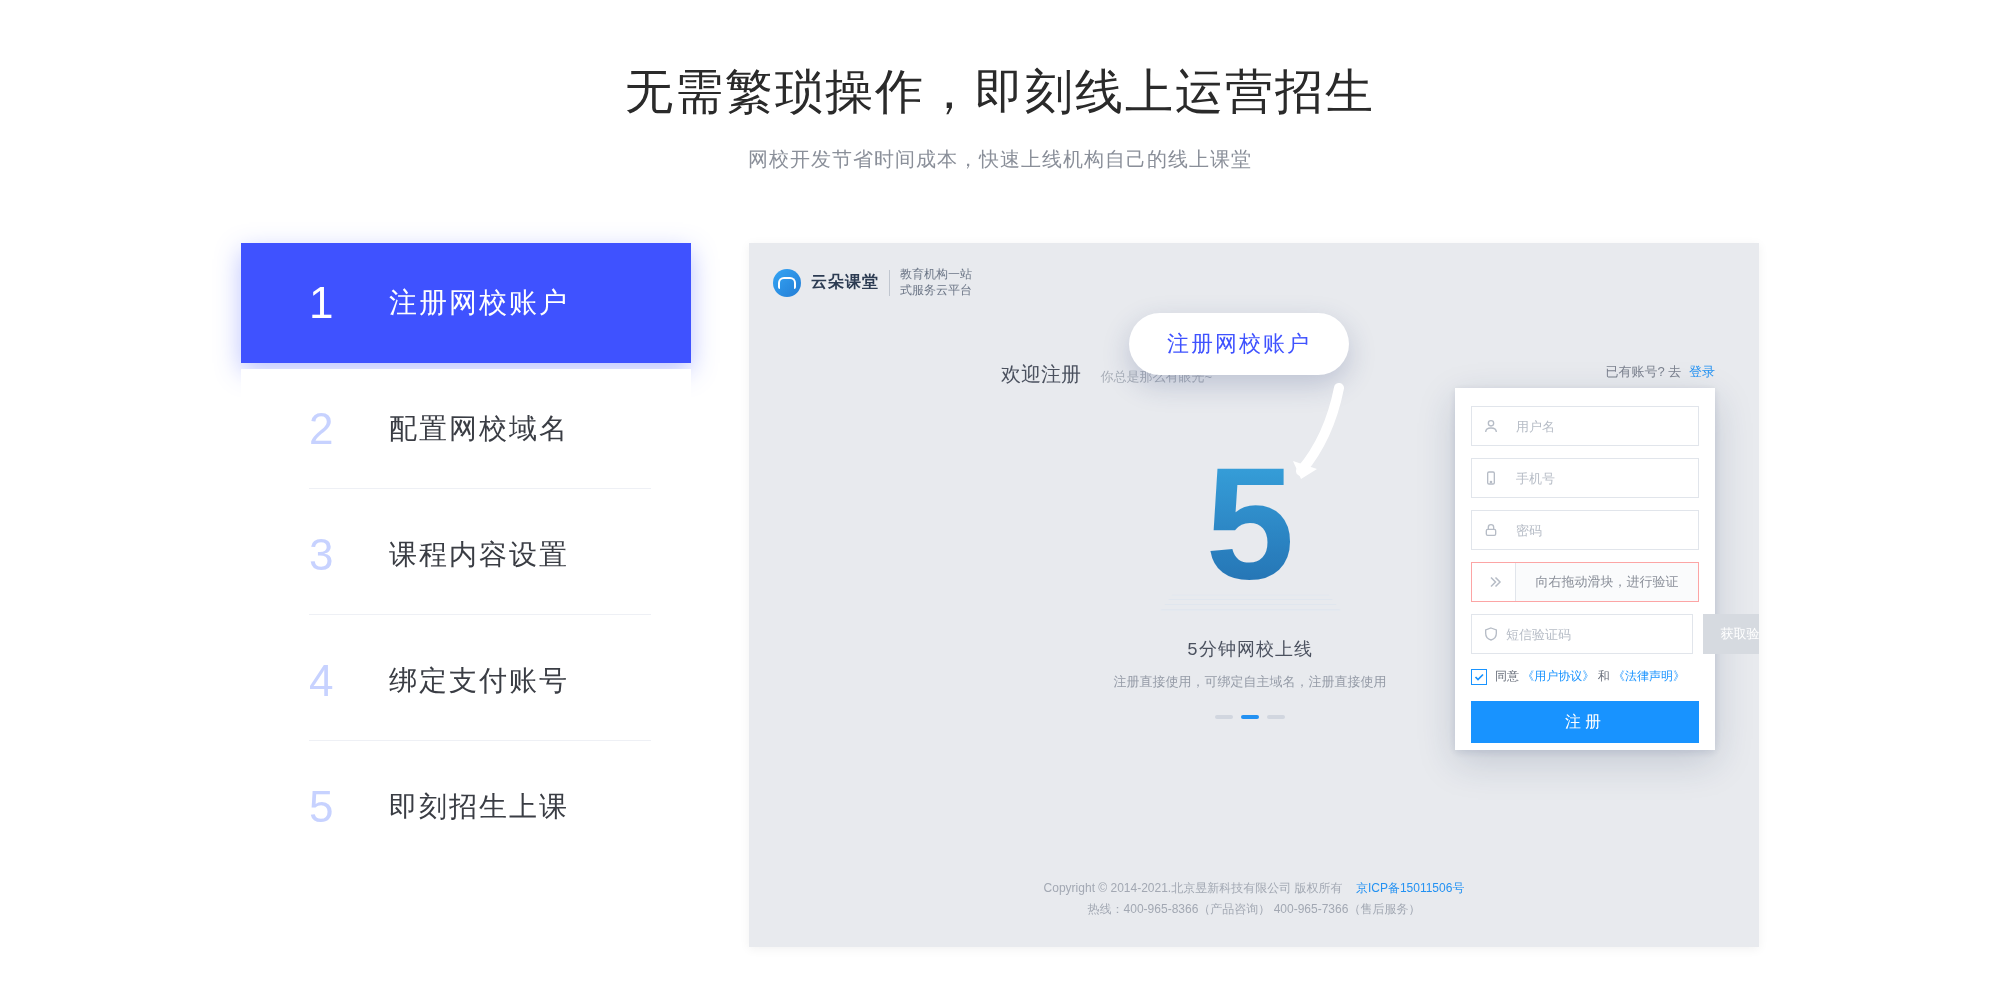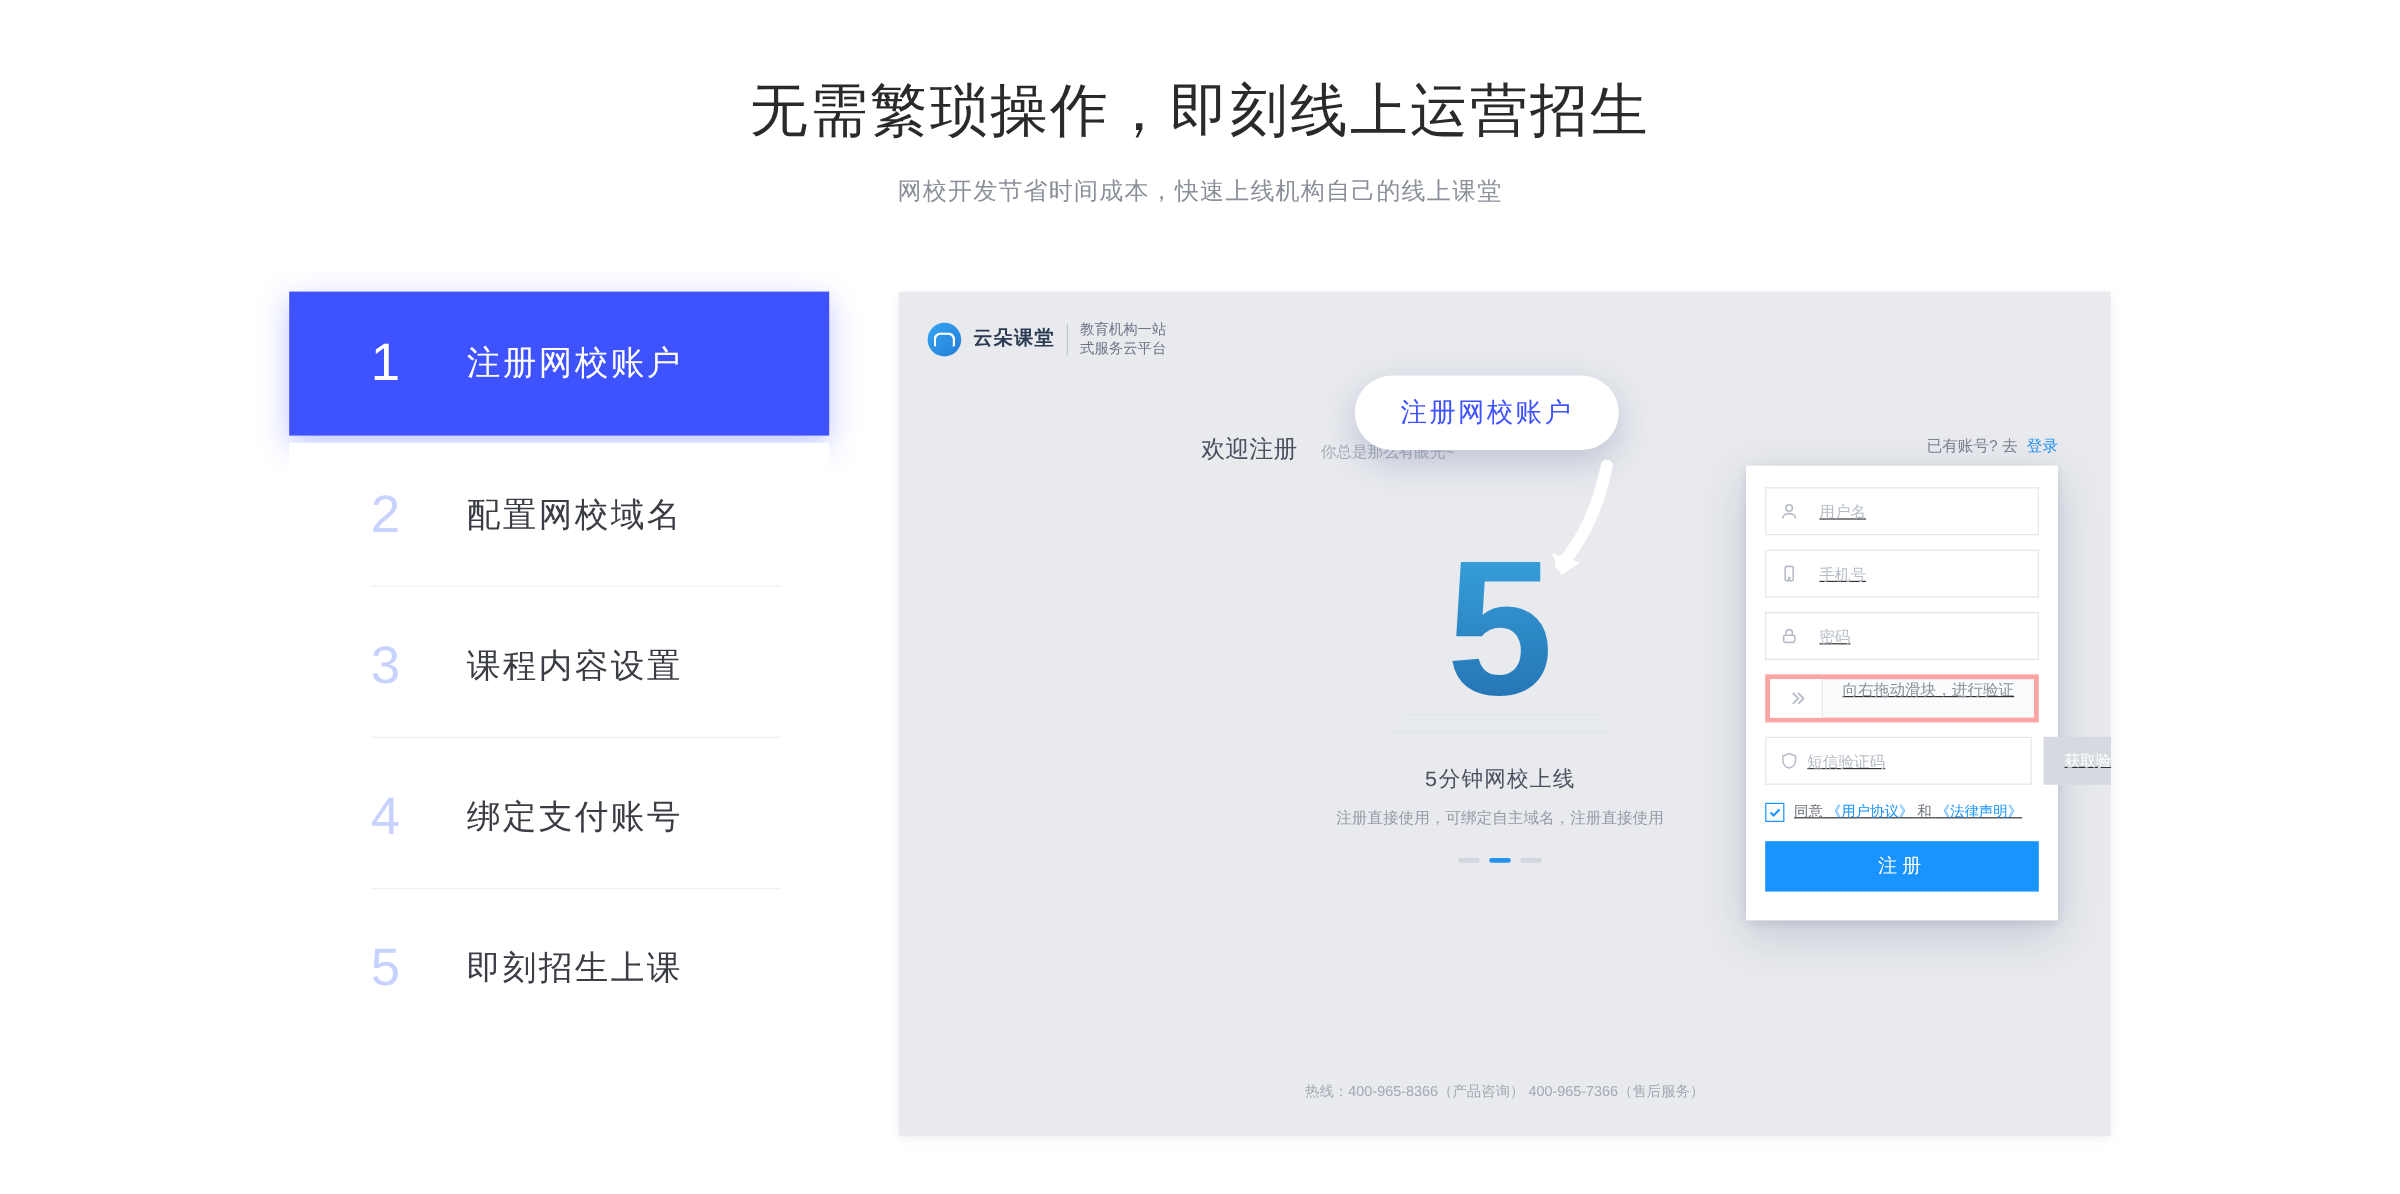--- a/index.html
+++ b/index.html
@@ -181,23 +181,22 @@
   }
   .copyright .icp{ color:#1893ff; }
 
   
   .form-card{
     position:absolute;
     top:145px; right:44px;
     width:260px;
     background:#fff;
     box-shadow:0 12px 36px rgba(30,50,90,0.18), 0 2px 8px rgba(30,50,90,0.12);
-    padding:18px 16px 24px;
+    padding:18px 16px 7px;
     z-index:20;
-    text-decoration:underline;
   }
   .field{
     display:flex;align-items:center;
     height:40px;
     border:1px solid #e1e5eb;
     padding:0 10px;
     margin-bottom:12px;
     font-size:13px;
     color:#333;
     background:#fff;
@@ -206,22 +205,22 @@
     width:18px;height:18px;margin-right:6px;flex-shrink:0;
     display:flex;align-items:center;justify-content:center;
     color:#b6bcc6;
   }
   .field .divider{ width:1px;height:18px;background:#e1e5eb;margin-right:10px;}
   .field input{
     border:none;outline:none;flex:1;font-size:13px;color:#333;background:transparent;
   }
   .field input::placeholder{ color:#b6bcc6; }
   .field-slider{
-    height:40px;border:4px solid #fca5a5;margin-bottom:12px;
-    display:flex;align-items:flex-start;color:#8a8f99;font-size:13px;
+    height:40px;border:1px solid #fca5a5;margin-bottom:12px;
+    display:flex;align-items:center;color:#8a8f99;font-size:13px;
     background:#fafbfc;
     position:relative;
   }
   .field-slider .handle{
     width:44px;height:100%;background:#fff;border-right:1px solid #e1e5eb;
     display:flex;align-items:center;justify-content:center;color:#b6bcc6;
     cursor:grab;
   }
   .field-slider .txt{ flex:1;text-align:center;}
   .field-row{ display:flex; gap:10px; margin-bottom:14px;}
@@ -328,20 +327,25 @@
         <div class="illus-title">5分钟网校上线</div>
         <div class="illus-sub">注册直接使用，可绑定自主域名，注册直接使用</div>
         <div class="dots">
           <span></span>
           <span class="on"></span>
           <span></span>
         </div>
       </div>
 
       <div class="copyright">
+        <div>
+          <span>Copyright © 2014-2021.北京昱新科技有限公司 版权所有</span>
+          &nbsp;&nbsp;
+          <span class="icp">京ICP备15011506号</span>
+        </div>
         <div>热线：400-965-8366（产品咨询）  400-965-7366（售后服务）</div>
       </div>
     </div>
 
     <div class="callout">
       <div class="bubble">注册网校账户</div>
       <div class="arrow">
         <svg viewBox="0 0 60 100">
           <path d="M50 5 Q40 55 12 88" stroke="#fff" stroke-width="10" fill="none" stroke-linecap="round"></path>
           <path d="M4 78 L12 96 L28 86 Z" fill="#fff"></path>

